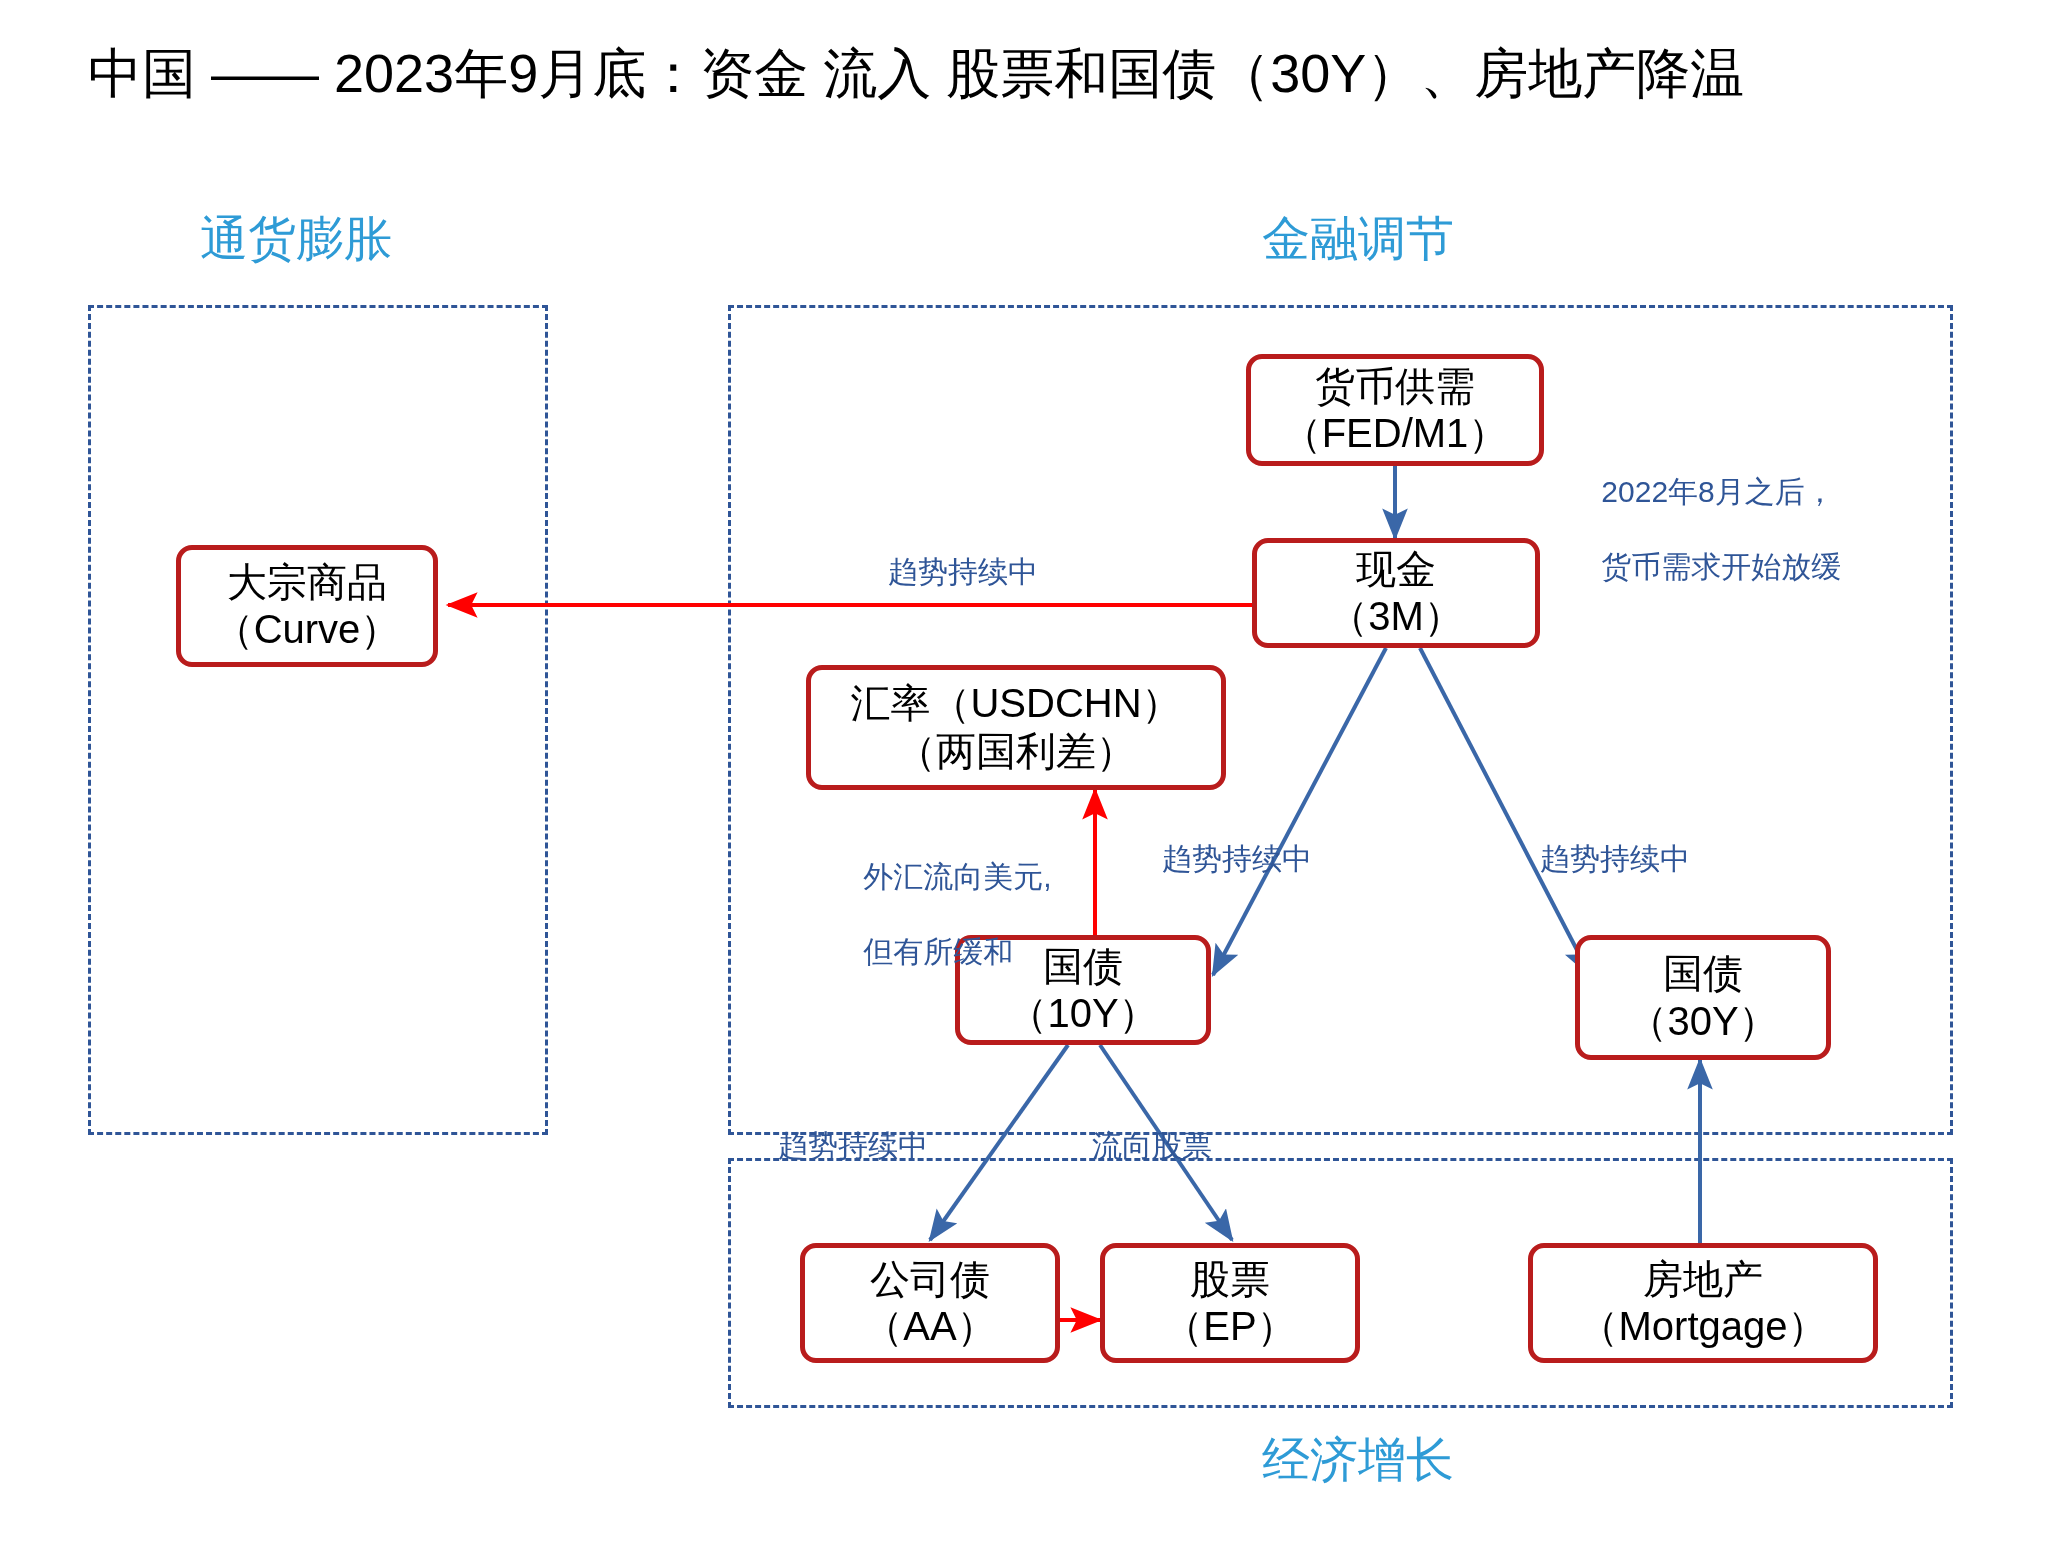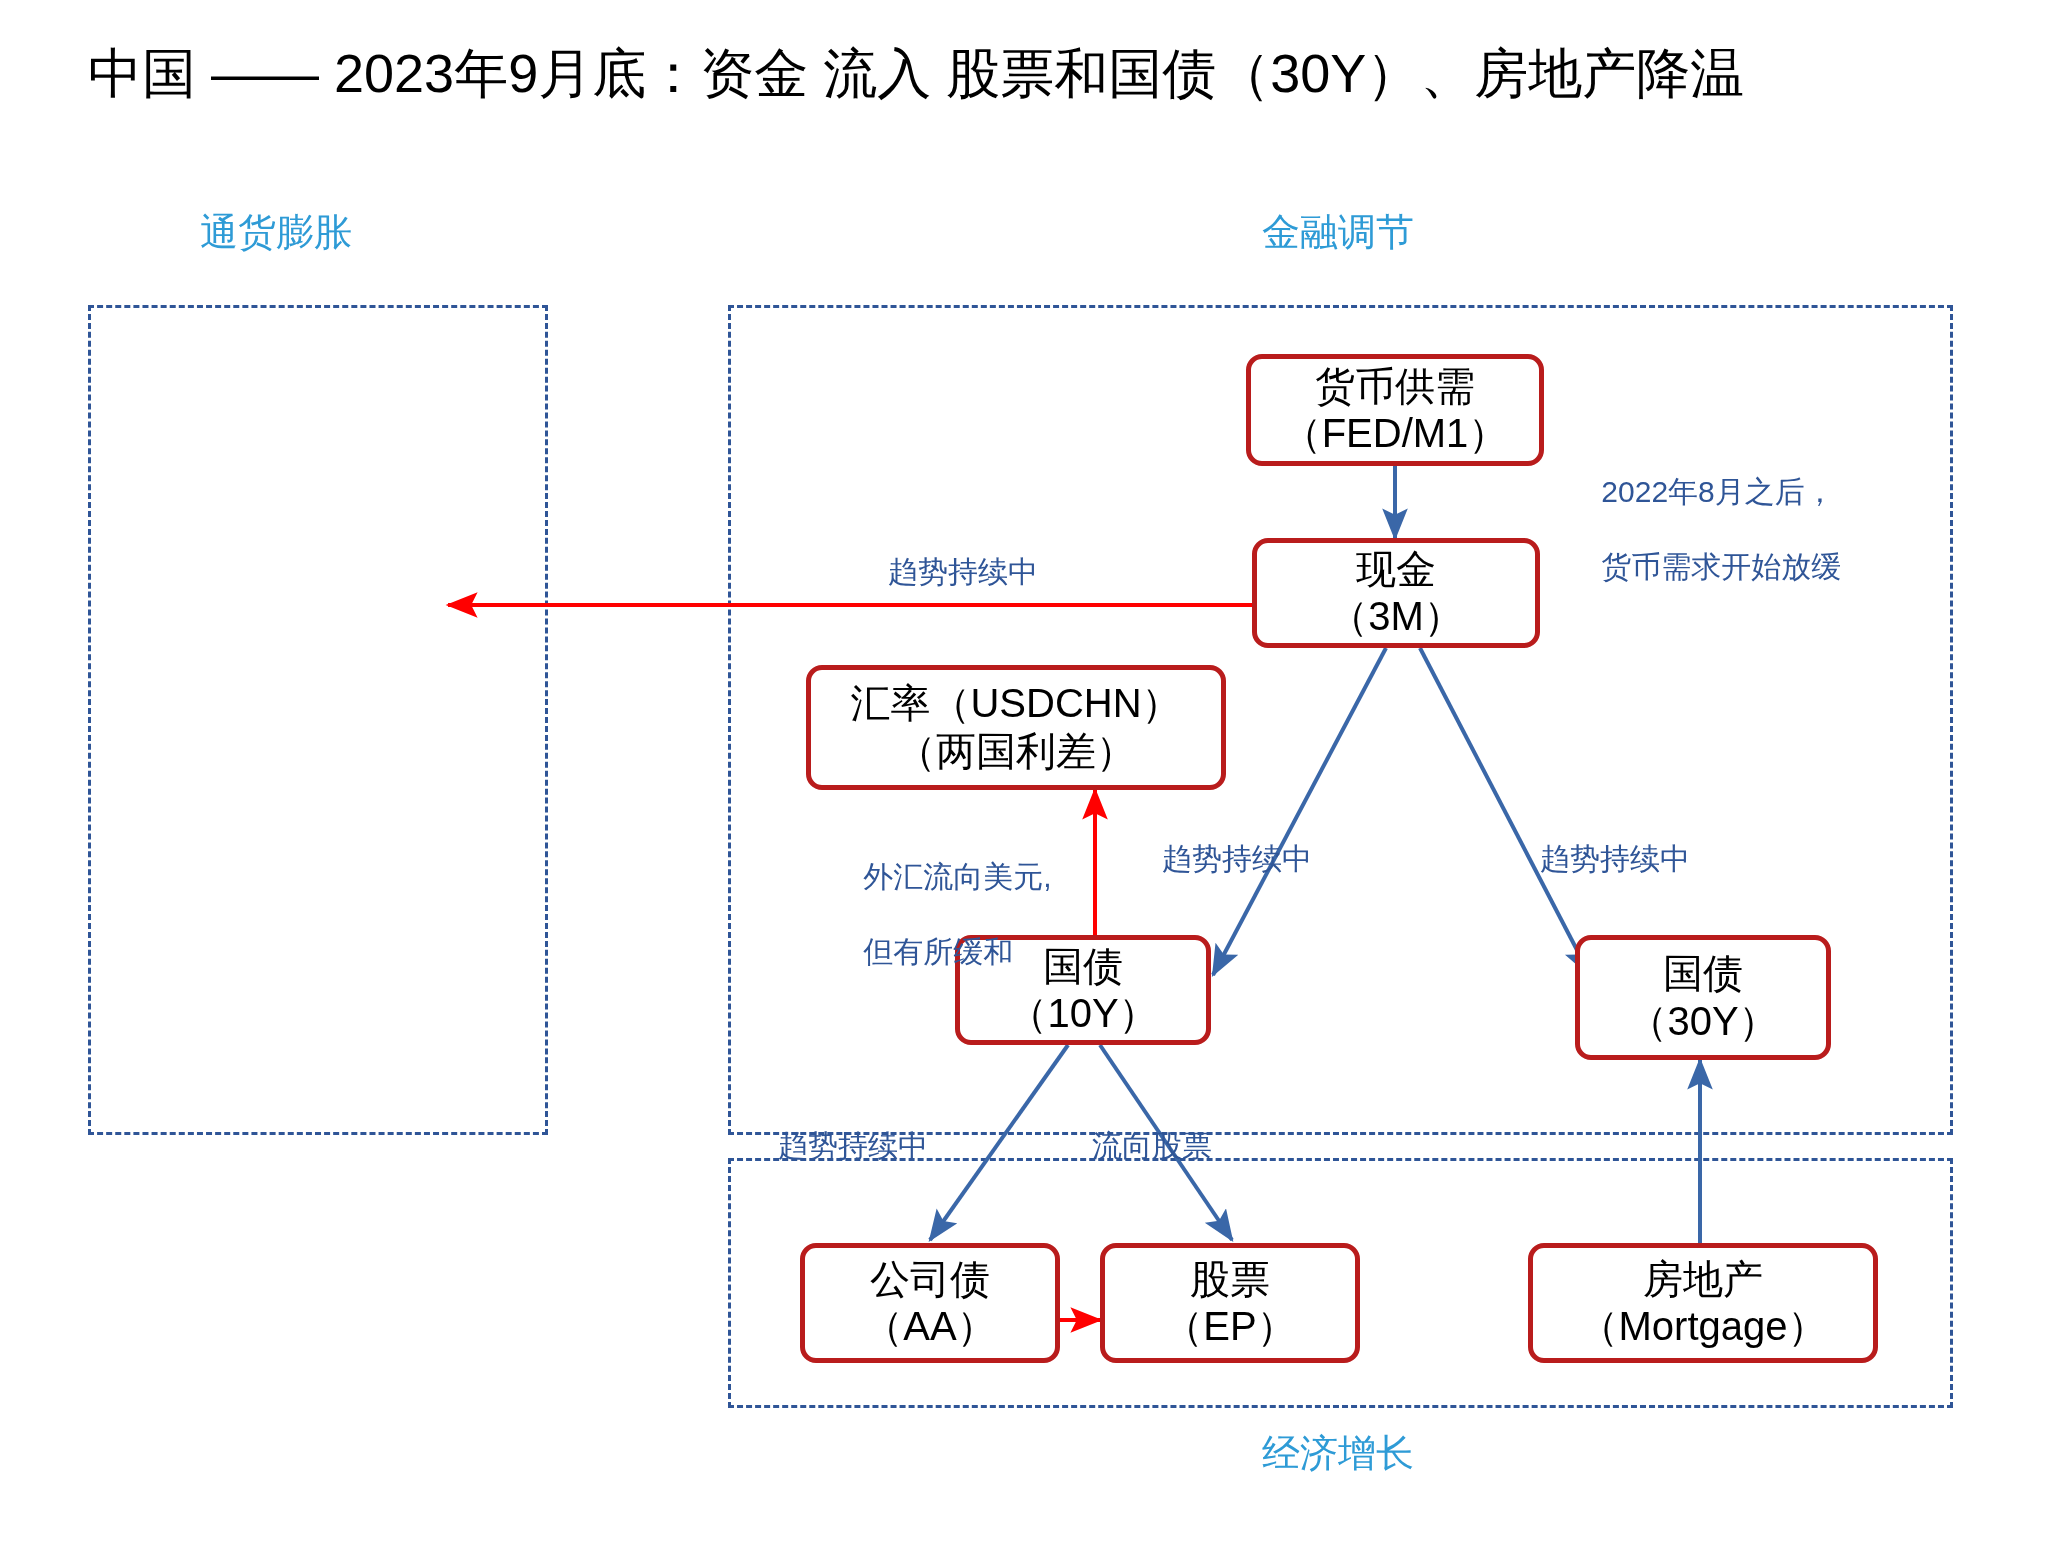--- a/index.html
+++ b/index.html
@@ -30,21 +30,21 @@
   
   .group-box {
     position: absolute;
     border: 3px dashed #2f5597;
     box-sizing: border-box;
     background: transparent;
   }
   
   .group-caption {
     position: absolute;
-    font-size: 38px;
+    font-size: 48px;
     color: #2e9bd6;
     white-space: nowrap;
   }
   
   .node {
     position: absolute;
     box-sizing: border-box;
     border: 5px solid #b91c1c;
     border-radius: 16px;
     background: #ffffff;
@@ -113,20 +113,24 @@
 
     <line x1="1068" y1="1045" x2="930" y2="1240" stroke="#3a67a8" stroke-width="4" marker-end="url(#ah-blue)"></line>
 
     <line x1="1100" y1="1045" x2="1232" y2="1240" stroke="#3a67a8" stroke-width="4" marker-end="url(#ah-blue)"></line>
 
     <line x1="1060" y1="1320" x2="1100" y2="1320" stroke="#ff0000" stroke-width="4" marker-end="url(#ah-red)"></line>
 
     <line x1="1700" y1="1243" x2="1700" y2="1060" stroke="#3a67a8" stroke-width="4" marker-end="url(#ah-blue)"></line>
   </svg>
 
+  <div class="node" style="left:176px; top:545px; width:262px; height:122px;">
+    <span class="l1">大宗商品</span>
+    <span class="l2">（Curve）</span>
+  </div>
 
   <div class="node" style="left:1246px; top:354px; width:298px; height:112px;">
     <span class="l1">货币供需</span>
     <span class="l2">（FED/M1）</span>
   </div>
 
   <div class="node" style="left:1252px; top:538px; width:288px; height:110px;">
     <span class="l1">现金</span>
     <span class="l2">（3M）</span>
   </div>

